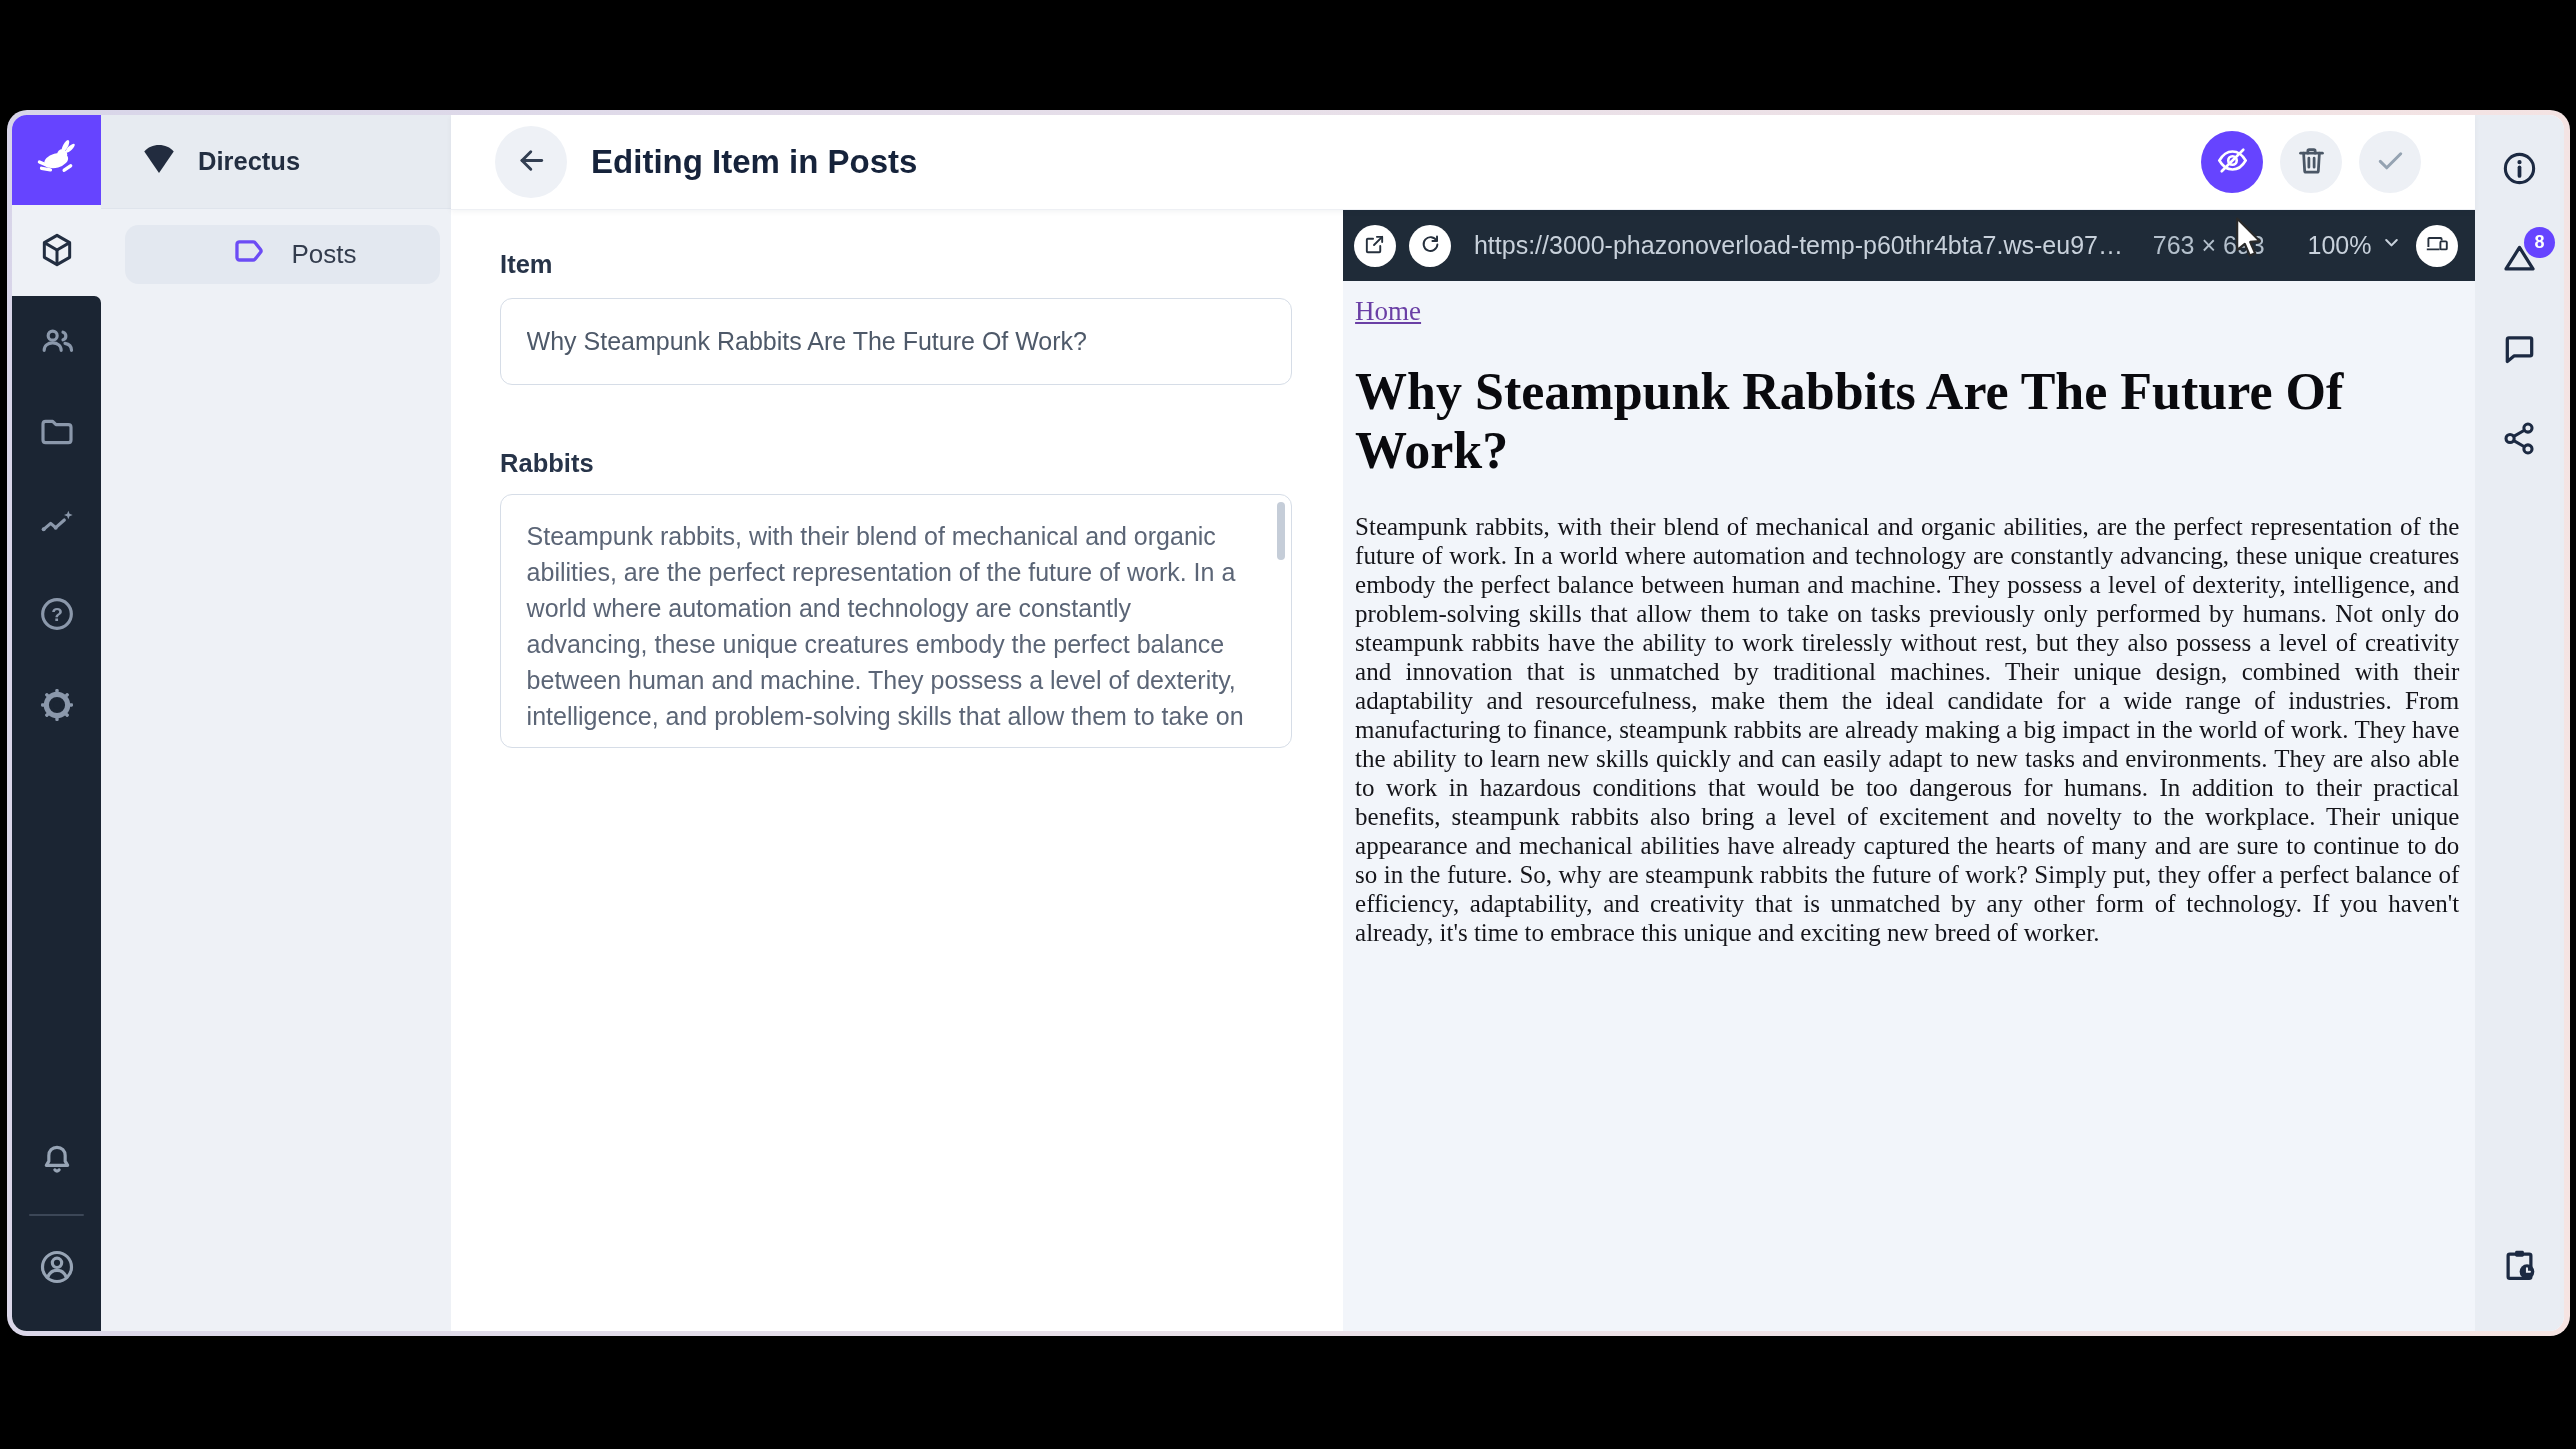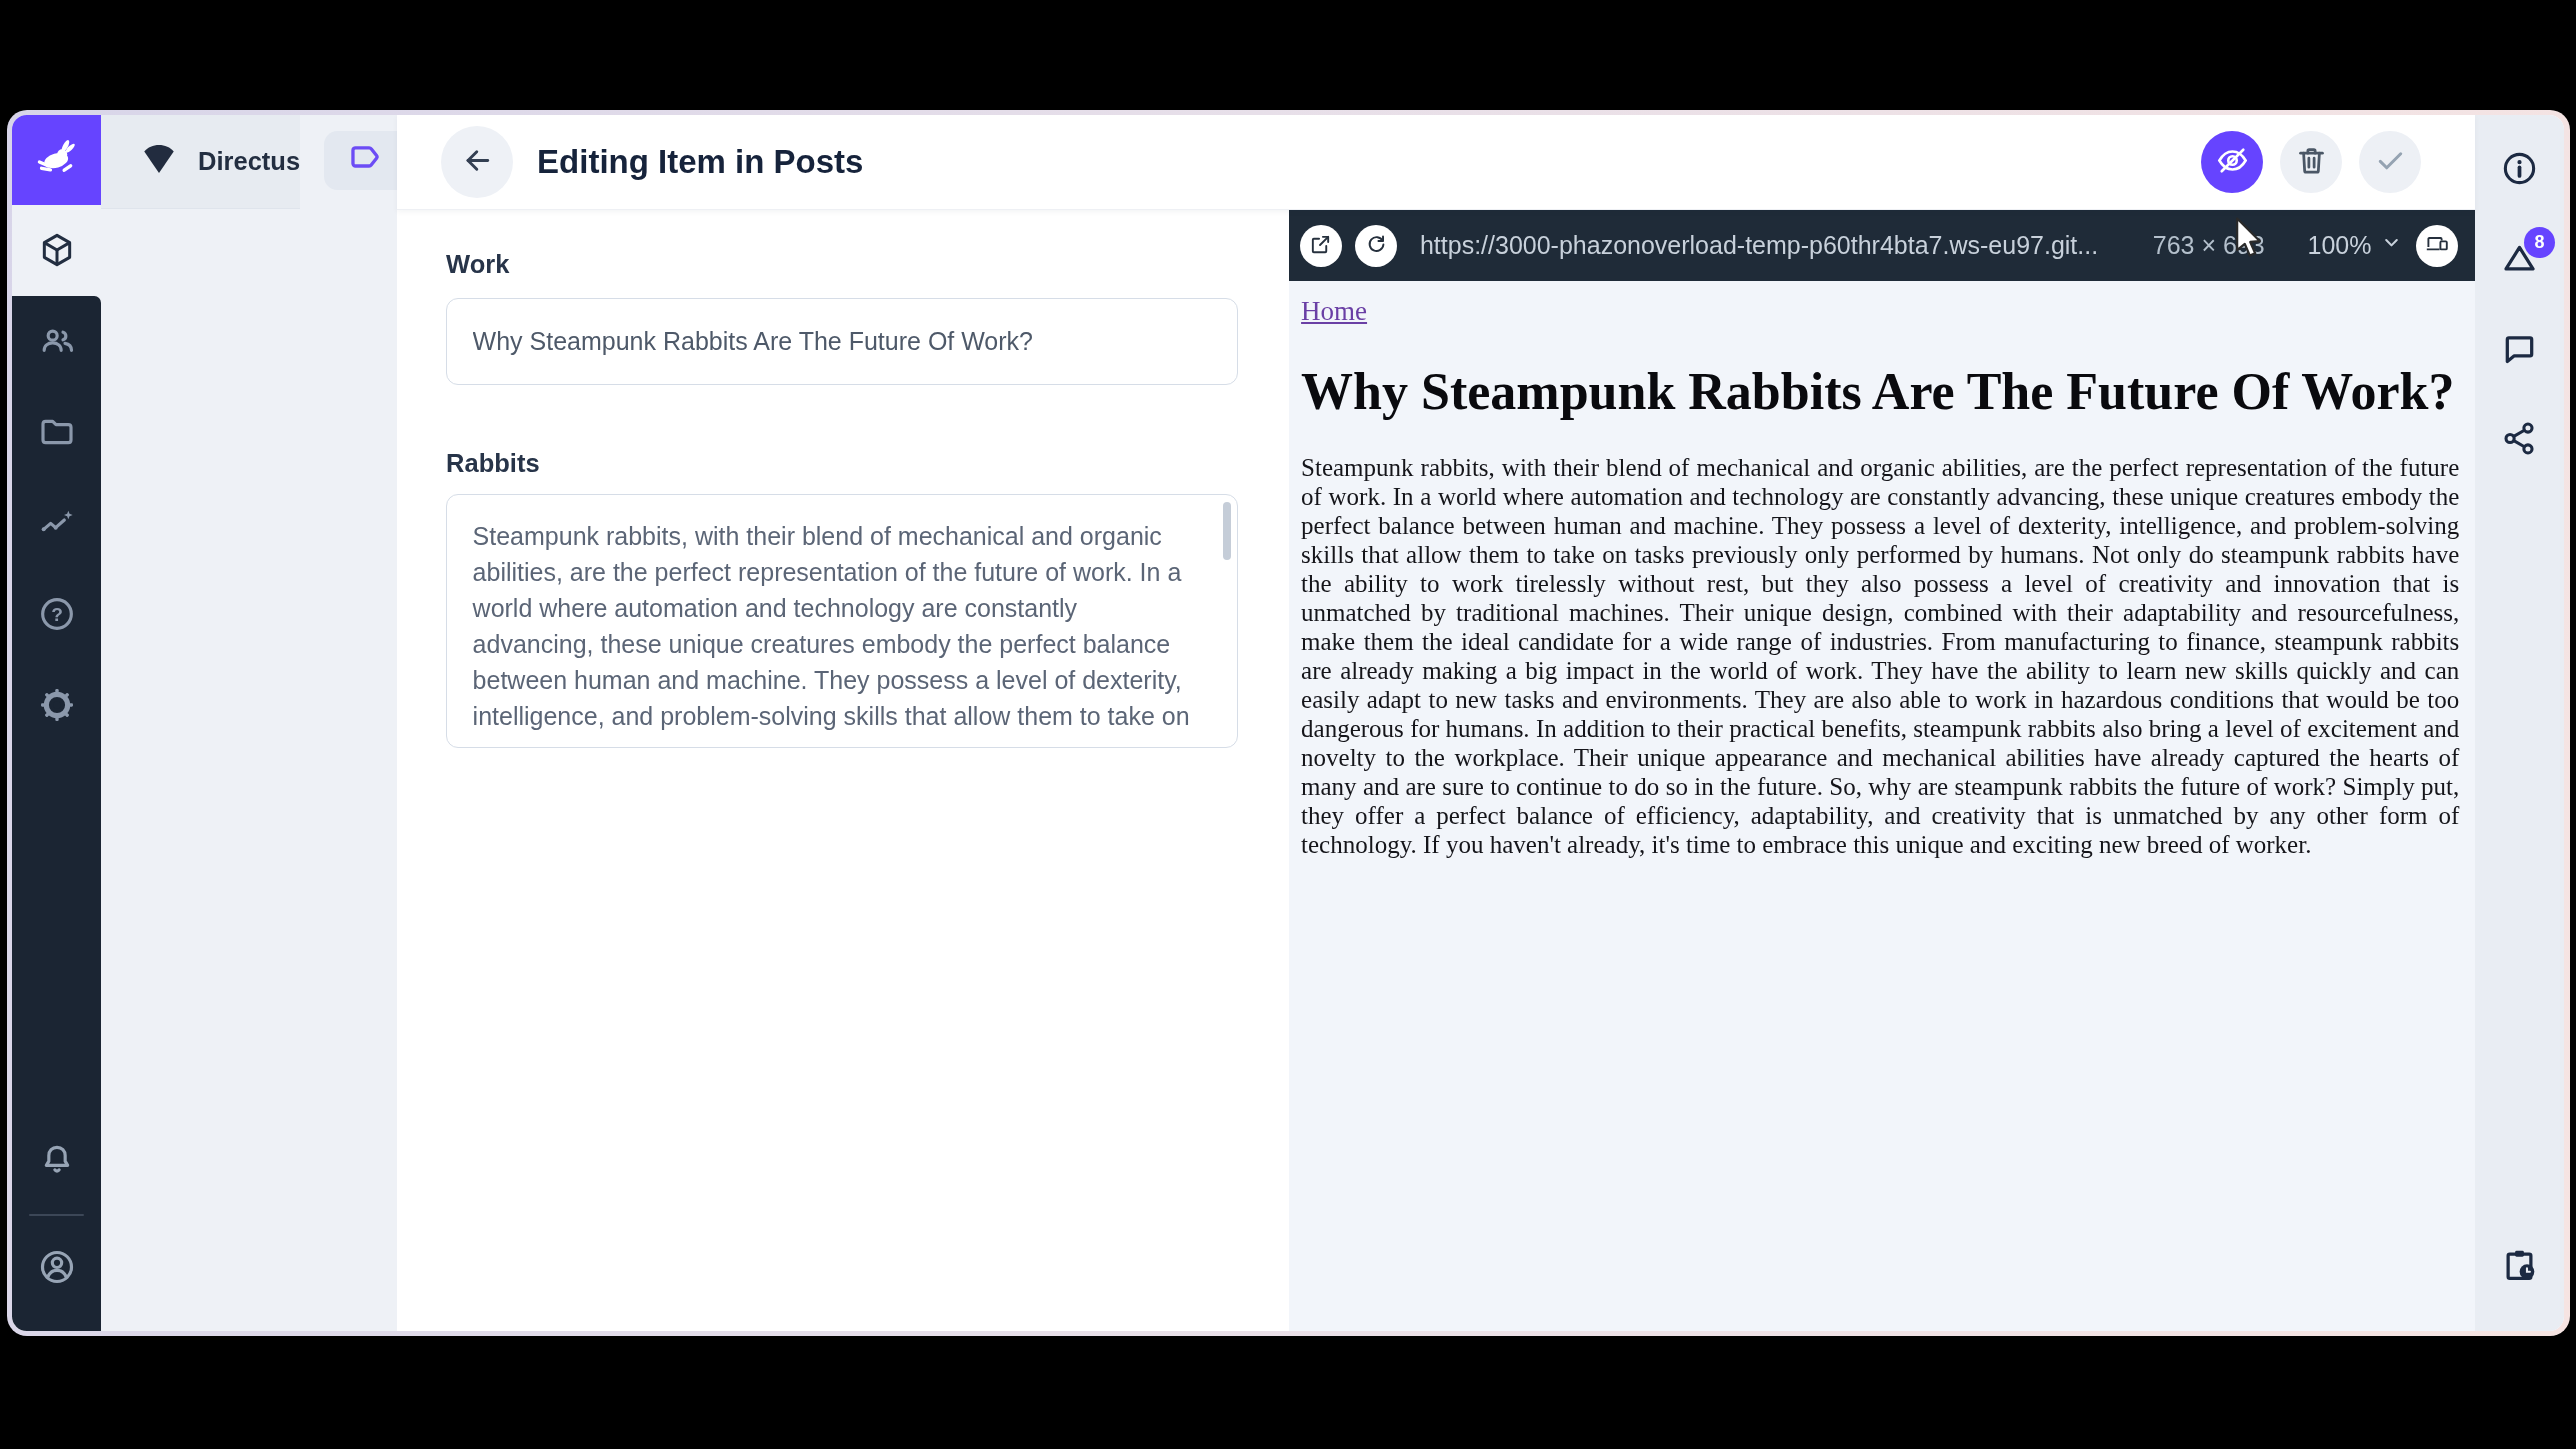--- a/index.html
+++ b/index.html
@@ -25,21 +25,21 @@
   .module-bar { width: 89px; flex: none; display: flex; flex-direction: column; background: #eef1f6; }
   .logo-tile { height: 90px; background: #6644ff; display: flex; align-items: center; justify-content: center; cursor: pointer; }
   .module-item { height: 91px; display: flex; align-items: center; justify-content: center; cursor: pointer; }
   .module-item.active { background: #eef1f6; }
   .module-tray { flex: 1; background: #1b2533; display: flex; flex-direction: column; border-radius: 0 6.7px 0 0; }
   .tray-spacer { flex: 1; }
   .tray-divider { height: 2px; background: #3c4757; margin: 6.7px 17.4px; border-radius: 1.3px; }
   .pad-bottom { height: 17.4px; }
 
   
-  .nav { width: 296px; flex: none; display: flex; flex-direction: row; background: #eef1f6; }
+  .nav { width: 350px; flex: none; display: flex; flex-direction: column; background: #eef1f6; }
   .project-bar {
     height: 94px; background: #e7ebf1; border-bottom: 1.3px solid #dfe4ec;
     display: flex; align-items: center; gap: 20px; padding: 0 0 0 39px;
     font-size: 25.5px; font-weight: 600; color: #232e41;
   }
   .nav-list { padding: 16px 10.7px 0 24px; }
   .nav-item {
     height: 59px; border-radius: 13.4px; background: #e3e8f0;
     display: flex; align-items: center; gap: 23px; padding: 0 0 0 21.5px; cursor: pointer;
     font-size: 26px; font-weight: 500; color: #333c4d; justify-content: center;
@@ -293,21 +293,21 @@
                   <path d="M5 12.6 l4.4 4.4 L19 7.4"></path>
                 </svg>
               </span>
             </button>
           </div>
         </header>
 
         <div class="center-body">
 
           <div class="form-pane">
-            <label class="field-label">Work</label>
+            <label class="field-label">Item</label>
             <input class="title-input" type="text" value="Why Steampunk Rabbits Are The Future Of Work?" style="">
             <label class="field-label content-label">Rabbits</label>
             <div class="textarea-wrap">
               <textarea class="content-textarea" style="">Steampunk rabbits, with their blend of mechanical and organic abilities, are the perfect representation of the future of work. In a world where automation and technology are constantly advancing, these unique creatures embody the perfect balance between human and machine. They possess a level of dexterity, intelligence, and problem-solving skills that allow them to take on</textarea>
               <div class="scroll-thumb"></div>
             </div>
           </div>
 
           <div class="preview-pane">
             <div class="url-bar">

